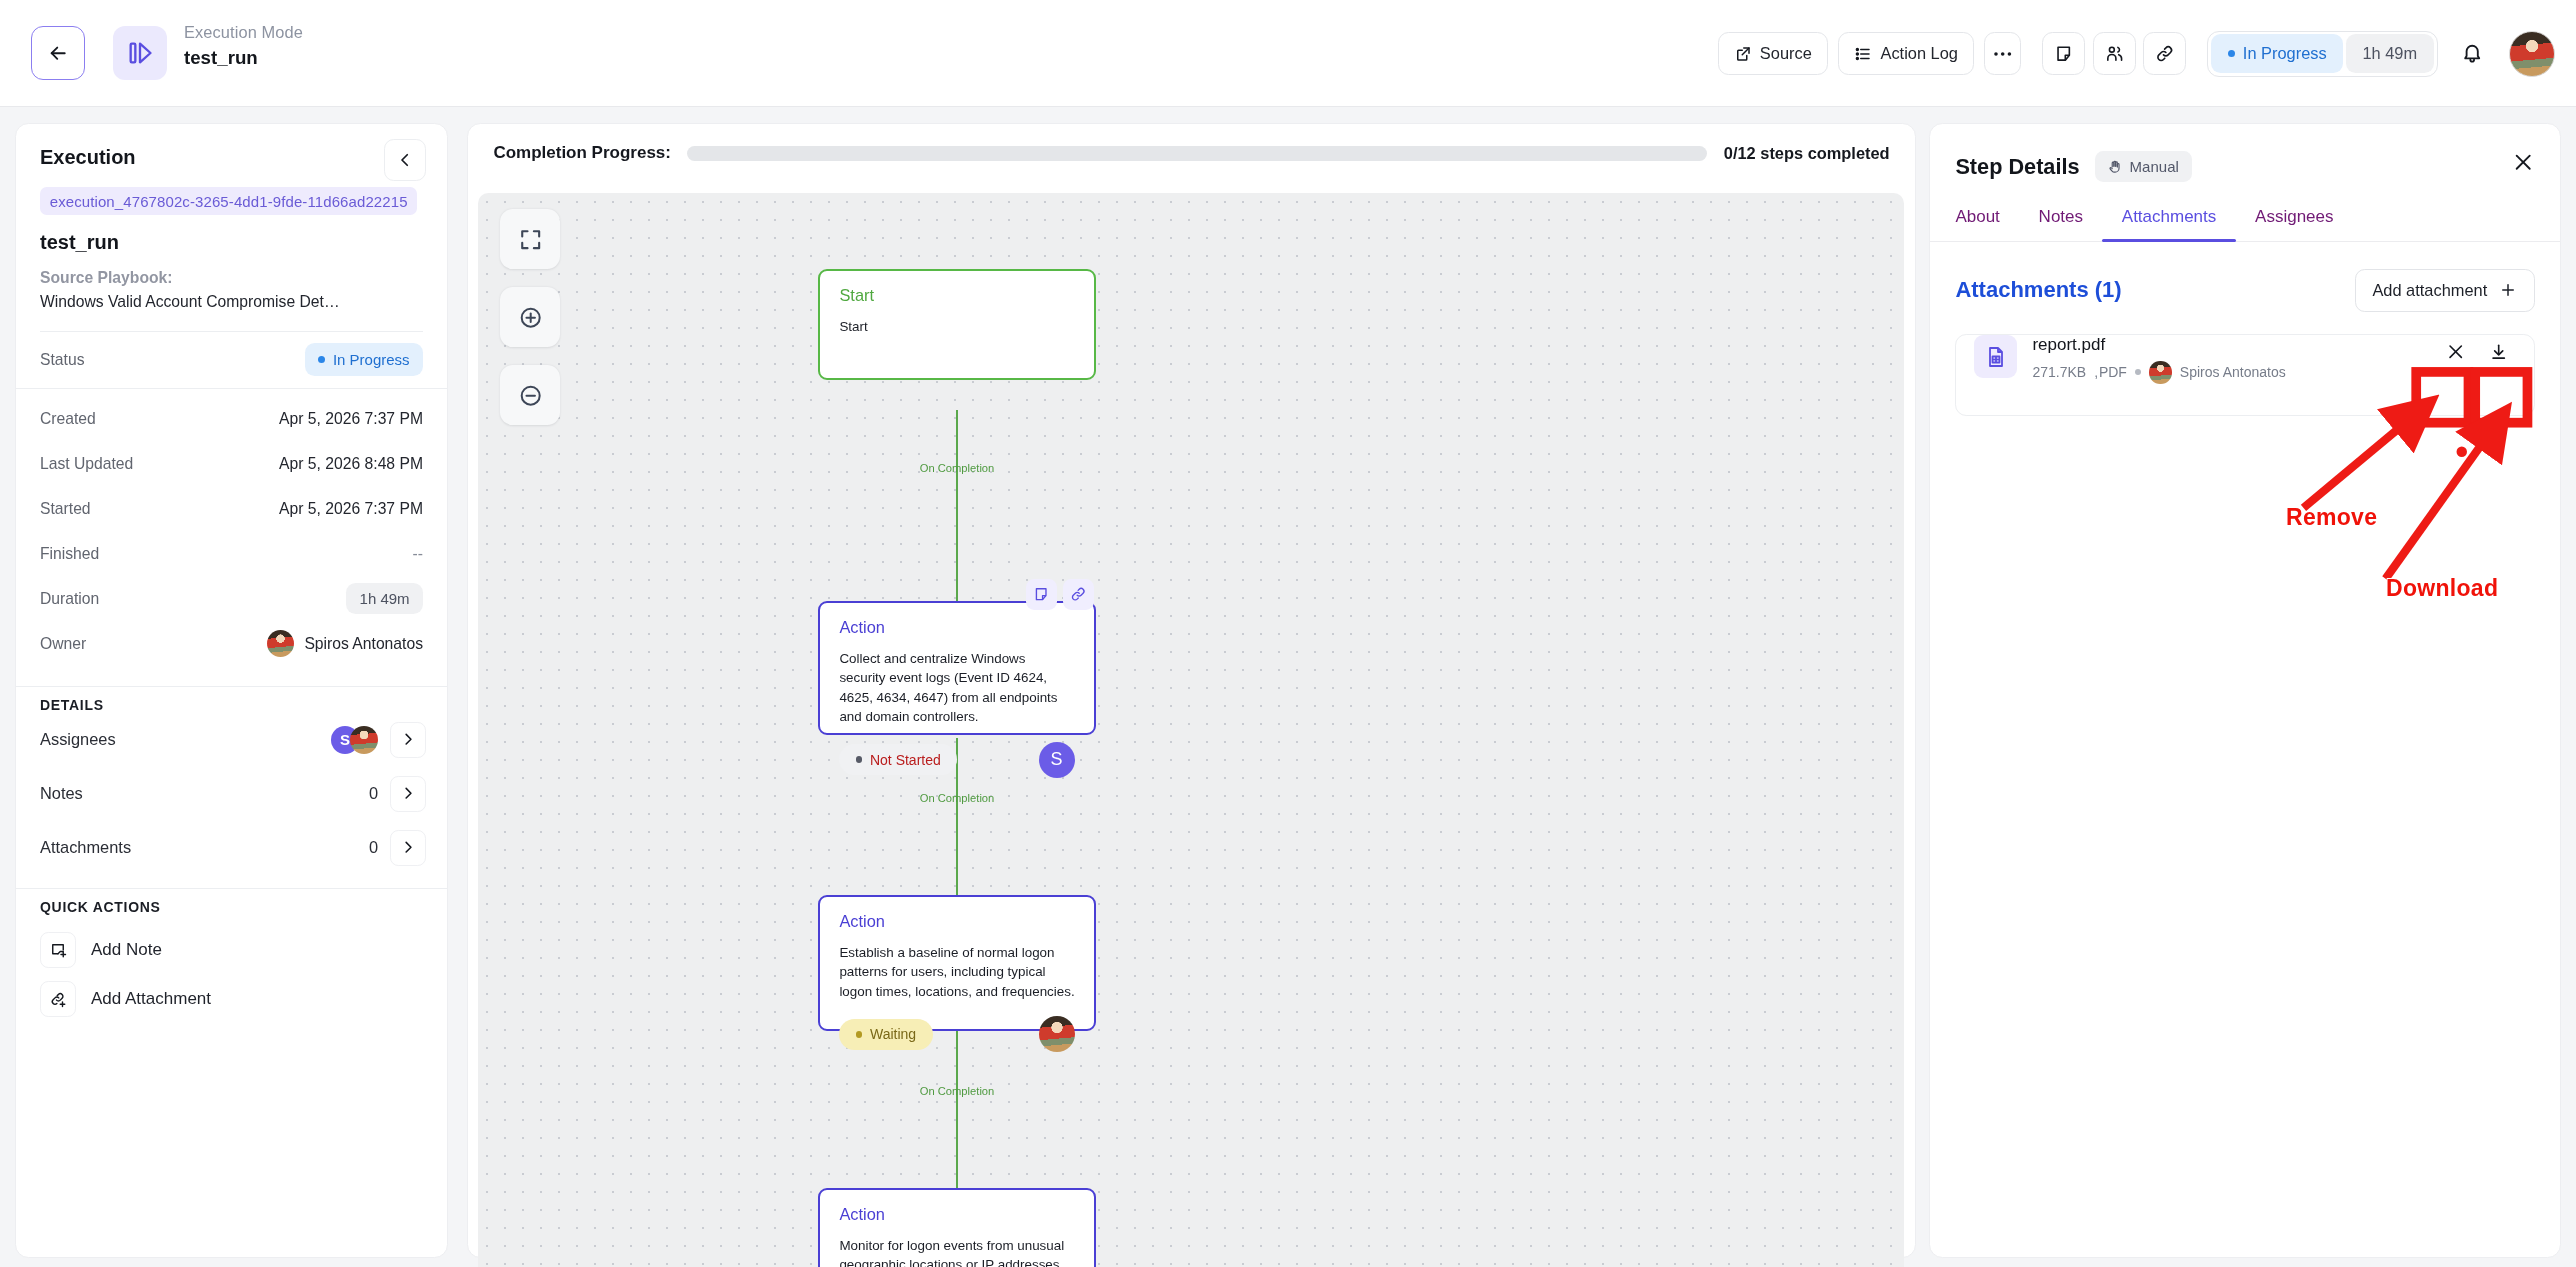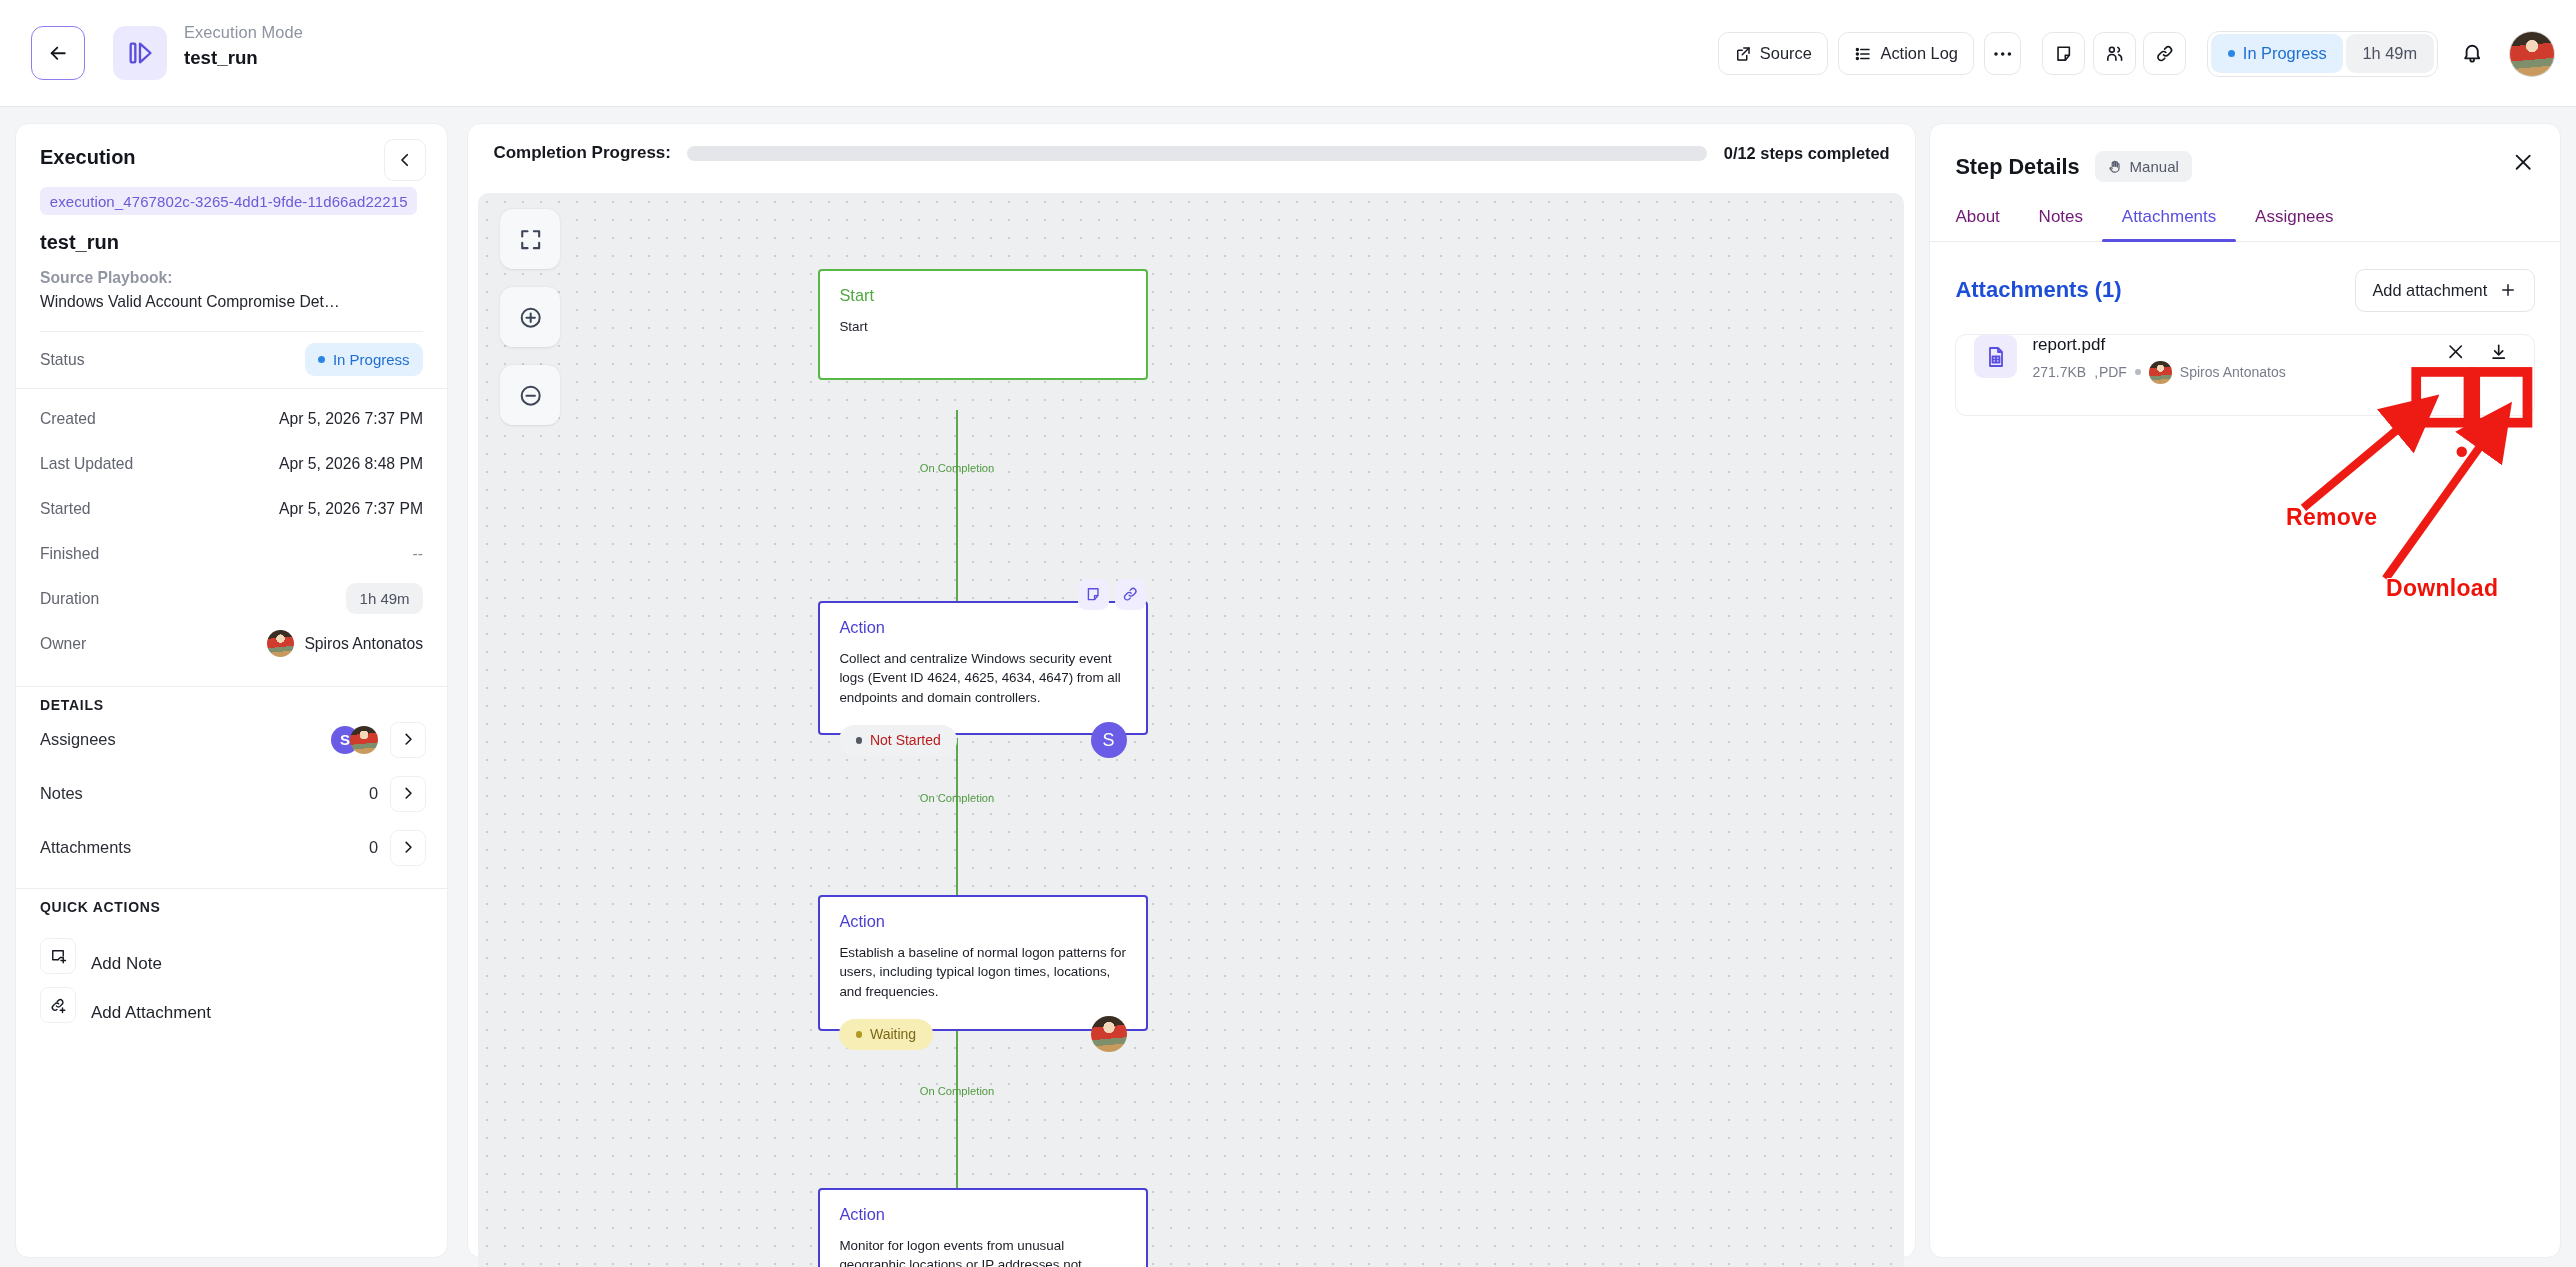--- a/index.html
+++ b/index.html
@@ -100,21 +100,21 @@
   .row-nav .rr { display: flex; align-items: center; gap: 12px; }
   .chev-box {
     width: 36px; height: 36px; border: 0.7px solid #eff0f3; border-radius: 8.2px; background: #fff;
     display: flex; align-items: center; justify-content: center; cursor: pointer;
   }
   .stack { display: flex; align-items: center; }
   .av-s {
     width: 28px; height: 28px; border-radius: 50%; background: #6b5ce7; color: #fff;
     font-size: 15px; display: flex; align-items: center; justify-content: center; font-weight: bold;
   }
-  .qa-row { display: flex; align-items: flex-end; gap: 15px; padding: 0 24px; height: 49px; cursor: pointer; }
+  .qa-row { display: flex; align-items: center; gap: 15px; padding: 0 24px; height: 49px; cursor: pointer; }
   .qa-ic {
     width: 36px; height: 36px; border: 0.7px solid #eff0f3; border-radius: 8.2px; background: #fff;
     display: flex; align-items: center; justify-content: center;
   }
   .qa-row .lbl { font-size: 17px; color: #1f222a; }
 
   
   .center {
     position: absolute; left: 467px; top: 123px; width: 1449px; height: 1135px;
     background: #fff; border-radius: 13.4px; border: 0.7px solid #edeef1; overflow: hidden;
@@ -133,21 +133,21 @@
     overflow: hidden;
   }
   .cv-controls { position: absolute; left: 22.4px; top: 16.4px; display: flex; flex-direction: column; gap: 18px; }
   .cv-btn {
     width: 60px; height: 60px; background: #f7f8f9; border-radius: 12.7px;
     box-shadow: 0 0.7px 2.2px rgba(20,25,40,.10);
     display: flex; align-items: center; justify-content: center; cursor: pointer;
   }
 
   .node {
-    position: absolute; background: #fff; border-radius: 4px; width: 330px;
+    position: absolute; background: #fff; border-radius: 9px; width: 278px;
   }
   .node.start { border: 2.2px solid #57b846; }
   .node.action { border: 2.2px solid #4a3fd4; }
   .node-type { font-size: 16.4px; font-weight: normal; padding: 15px 19.4px 0 19.4px; }
   .node.start .node-type { color: #4fa83f; }
   .node.action .node-type { color: #4a3fd4; }
   .node-body { font-size: 13.4px; line-height: 19.4px; color: #1b1e26; padding: 12px 19.4px 0 19.4px; }
   .node-foot { display: flex; align-items: center; justify-content: space-between; padding: 15px 19.4px 16.4px 19.4px; }
   .st-chip { border-radius: 16.4px; height: 31px; display: flex; align-items: center; gap: 7.5px; padding: 0 16.4px; font-size: 14px; }
   .st-chip.ns { background: #f0f1f3; color: #b91c1c; }

